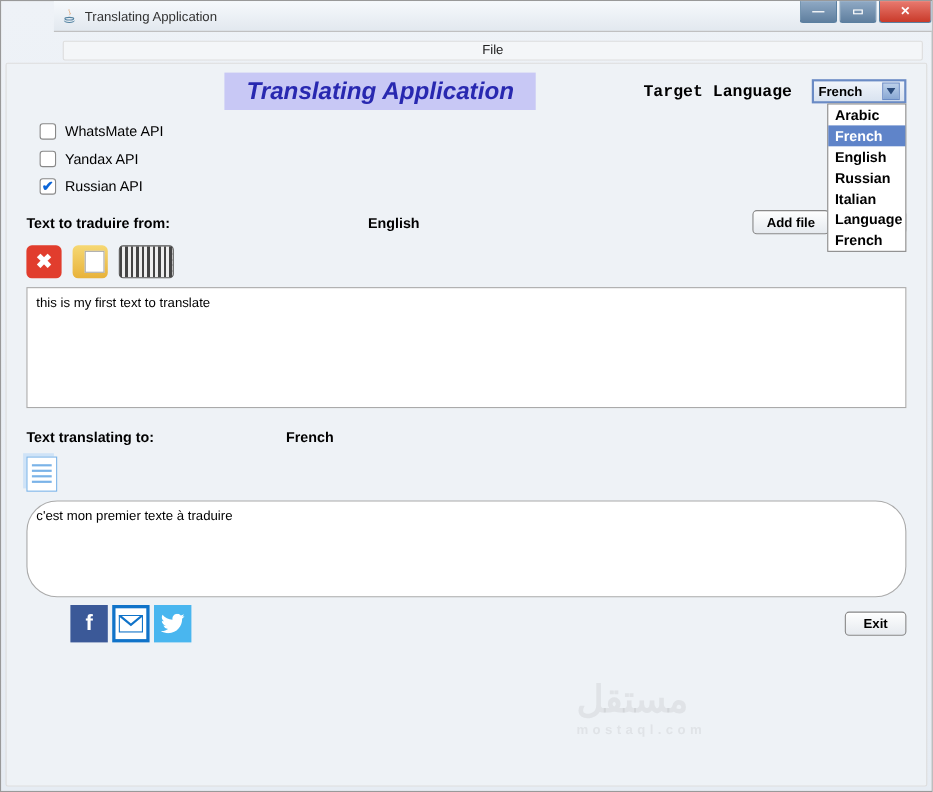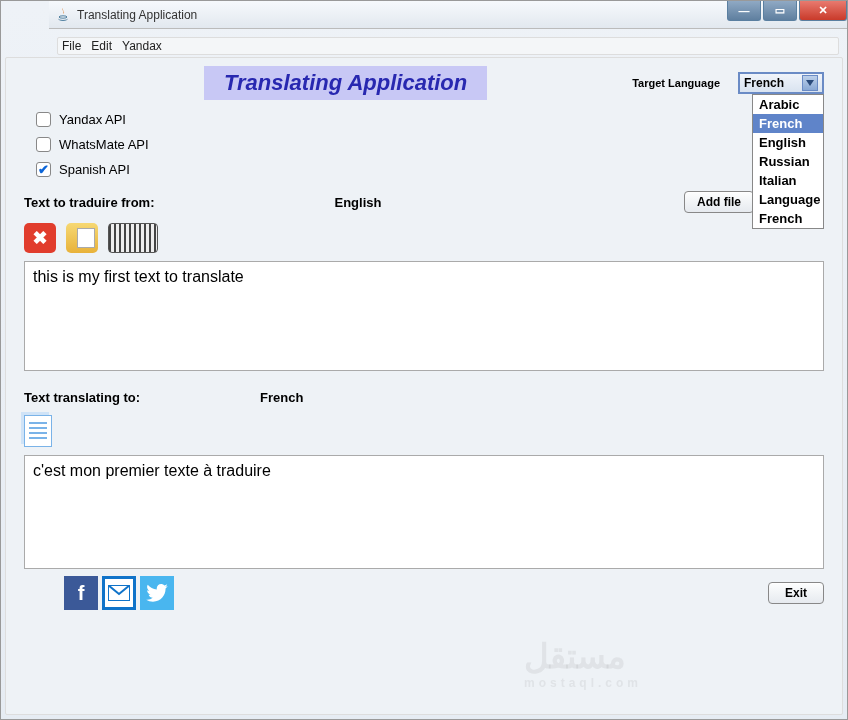--- a/index.html
+++ b/index.html
@@ -58,20 +58,21 @@
   .menubar {
     height: 18px;
     background: #f4f6f8;
     border: 1px solid #ddd;
     margin: 8px;
     border-radius: 2px;
     display: flex;
     align-items: center;
     padding: 0 4px;
     gap: 10px;
+    flex-direction: column;
   }
   .menubar span { color: #222; cursor: default; }
   .content {
     position: absolute;
     left: 4px; right: 4px; top: 56px; bottom: 4px;
     background: #eef2f6;
     border: 1px solid #ddd;
     border-radius: 2px;
     padding: 8px 18px 10px 18px;
   }
@@ -86,21 +87,22 @@
     font-style: italic;
     font-weight: bold;
     font-size: 22px;
     padding: 4px 20px;
     margin-left: 180px;
   }
   .target-lang-label {
     margin-left: auto;
     font-weight: bold;
     margin-right: 18px;
-    font-size: 11px;
+    font-size: 15px;
+    font-family: Liberation Mono, monospace;
   }
   .dropdown {
     position: relative;
     width: 86px;
   }
   .dropdown-btn {
     height: 22px;
     width: 86px;
     border: 2px solid #6a8bc5;
     background: linear-gradient(#f0f4fa,#d9e3f0);
@@ -220,26 +222,26 @@
   }
   .icon-doc::before{
     content:"";position:absolute;left:4px;top:6px;right:4px;height:2px;background:#7ab3e8;
     box-shadow:0 5px 0 #7ab3e8,0 10px 0 #7ab3e8,0 15px 0 #7ab3e8;
   }
   .textarea {
     width: 100%;
     background: #fff;
     border: 1px solid #aaa;
     padding: 6px 8px;
-    font-size: 16px;
+    font-size: 12px;
     resize: none;
     font-family: inherit;
   }
   .ta1 { height: 110px; }
-  .ta2 { height: 114px; }
+  .ta2 { height: 88px; border-radius: 28px; }
   .bottom-row {
     display:flex;
     align-items:center;
     margin-top: 4px;
   }
   .social {
     display:flex; gap:4px;
     margin-left: 40px;
   }
   .sicon {
@@ -247,21 +249,21 @@
     display:flex;align-items:center;justify-content:center;
     color:#fff;font-weight:bold;font-size:20px;
   }
   .fb{background:#3b5998;}
   .mail{background:#fff;border:3px solid #1073c9;color:#1073c9;}
   .tw{background:#49b6ef;}
   .exit-wrap{ margin-left:auto; }
   .watermark{
     position:absolute;
     right:200px;
-    bottom:24px;
+    bottom:44px;
     font-size:34px;
     color:rgba(120,120,120,0.12);
     font-weight:bold;
     letter-spacing:2px;
     pointer-events:none;
   }
   .watermark small{ display:block; font-size:12px; letter-spacing:4px; text-align:center;}
 </style>
 </head>
 <body>
@@ -309,30 +311,30 @@
             <div class="dd-item">Russian</div>
             <div class="dd-item">Italian</div>
             <div class="dd-item">Language</div>
             <div class="dd-item">French</div>
           </div>
       </div>
     </div>
 
     <div class="api-checks">
       <div class="chk-row">
+        <span class="chk" id="chk-whatsmate"></span>
+        <span>WhatsMate API</span>
+      </div>
+      <div class="chk-row">
         <span class="chk" id="chk-yandax"></span>
         <span>Yandax API</span>
       </div>
       <div class="chk-row">
-        <span class="chk" id="chk-whatsmate"></span>
-        <span>WhatsMate API</span>
-      </div>
-      <div class="chk-row">
         <span class="chk" id="chk-google">✔</span>
-        <span>Spanish API</span>
+        <span>Russian API</span>
       </div>
     </div>
 
     <div class="row-label">
       <span>Text to traduire from:</span>
       <span class="lang">English</span>
       <div class="btns">
         <div class="button">Add file</div>
         <div class="button">Save</div>
       </div>

